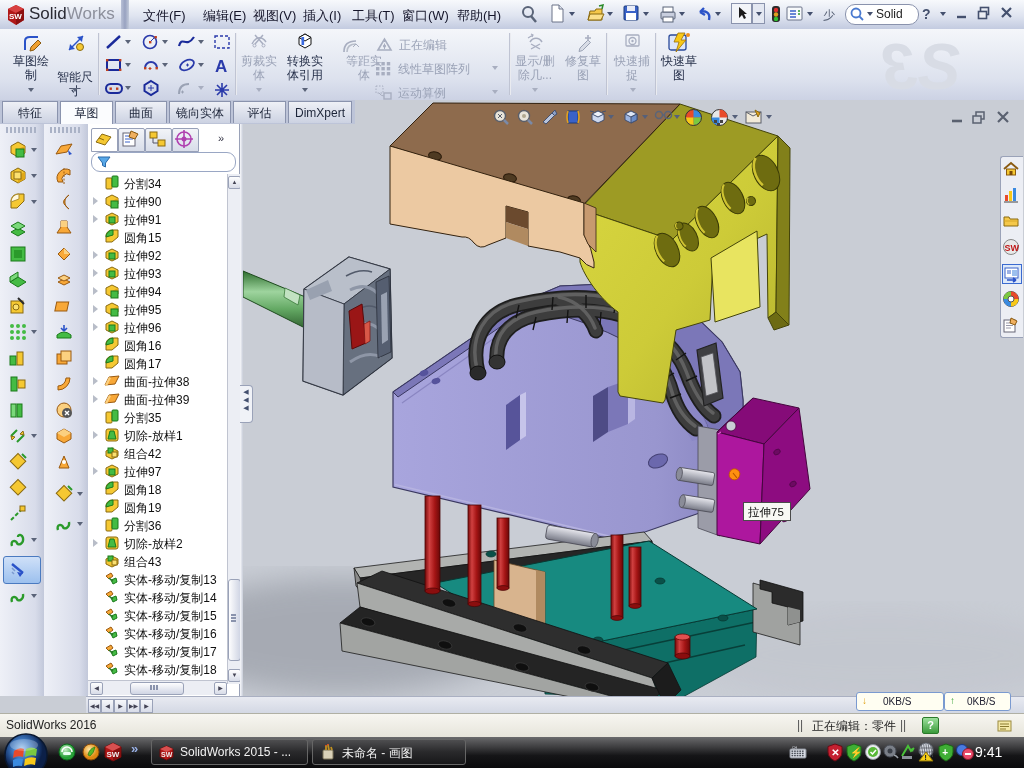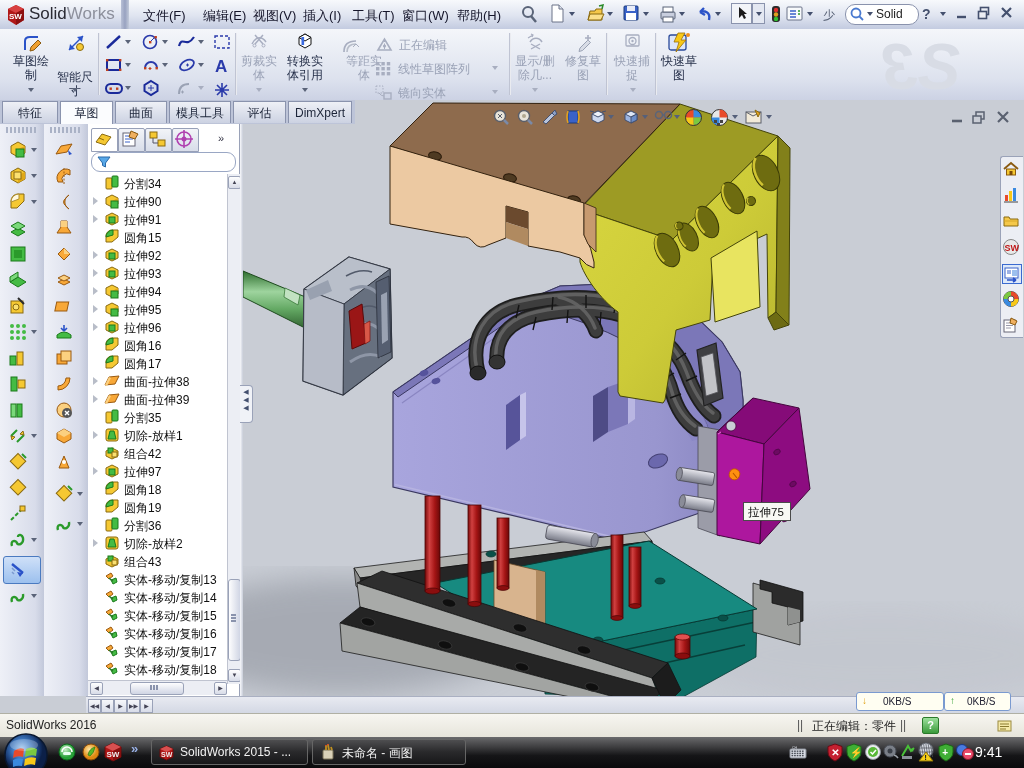--- a/index.html
+++ b/index.html
@@ -272,21 +272,21 @@
           <rect x="6.4" y="11" width="3.4" height="3.4"></rect>
           <rect x="11.8" y="11" width="3.4" height="3.4"></rect>
         </g>
       </svg></div>
     <div class="cbtn gray" style="left:398px;top:33px;text-align:left;width:90px;">线性草图阵列</div>
 <div class="abs" style="left:375px;top:56px;"><svg width="17" height="15">
         <rect x="1" y="1" width="7" height="7" fill="none" stroke="#a8aec0" stroke-dasharray="1.5,1.5"></rect>
         <rect x="9" y="8" width="7" height="6" fill="none" stroke="#a8aec0" stroke-width="1.4"></rect>
         <path d="M4,8 Q6,11 9,11" fill="none" stroke="#a8aec0"></path>
       </svg></div>
-    <div class="cbtn gray" style="left:398px;top:57px;text-align:left;width:90px;">镜向实体</div>
+    <div class="cbtn gray" style="left:398px;top:57px;text-align:left;width:90px;">运动算例</div>
 <div class="dd gray" style="left:492px;top:37px;"></div>
 <div class="dd gray" style="left:492px;top:61px;"></div>
 <div class="sep" style="left:509px"></div>
 <div class="abs" style="left:525px;top:3px;"><svg width="20" height="20">
         <path d="M5,10 C8,5 14,5 17,10" stroke="#a8aec0" fill="none" stroke-width="1.5"></path>
         <path d="M3,6 l5,-3 M6,2 l2,1 l-1,2" stroke="#a8aec0" stroke-width="1.2" fill="none"></path>
         <path d="M6,12 l9,5 M15,12 l-9,5" stroke="#a8aec0" stroke-width="1.4"></path>
       </svg></div>
     <div class="cbtn gray" style="left:495px;top:25px;width:80px;">
       <div>显示/删</div>
@@ -322,21 +322,21 @@
       <div>快速草</div>
       <div>图</div>
     </div>
 </div>
 
 <div id="vpstrip" class="abs"></div>
 <div id="tabrow" class="abs">
 <div class="tab" style="left:2px;width:56px;">特征</div>
 <div class="tab active" style="left:60px;width:53px;">草图</div>
 <div class="tab" style="left:115px;width:52px;">曲面</div>
-<div class="tab" style="left:169px;width:62px;">模具工具</div>
+<div class="tab" style="left:169px;width:62px;">镜向实体</div>
 <div class="tab" style="left:233px;width:53px;">评估</div>
 <div class="tab" style="left:288px;width:64px;">DimXpert</div>
 </div>
 
 <div id="lcol1" class="abs">
     <div class="grip"></div>
 <div class="abs" style="left:8px;top:16px;"><svg width="20" height="20">
         <polygon points="3,6 10,2 17,6 17,13 10,17 3,13" fill="#f5c832" stroke="#8a6a10"></polygon>
         <polygon points="10,9 17,6 17,13 10,17" fill="#e0a818"></polygon>
         <rect x="8" y="9" width="8" height="8" fill="#44bb44" stroke="#1a7a1a"></rect>

